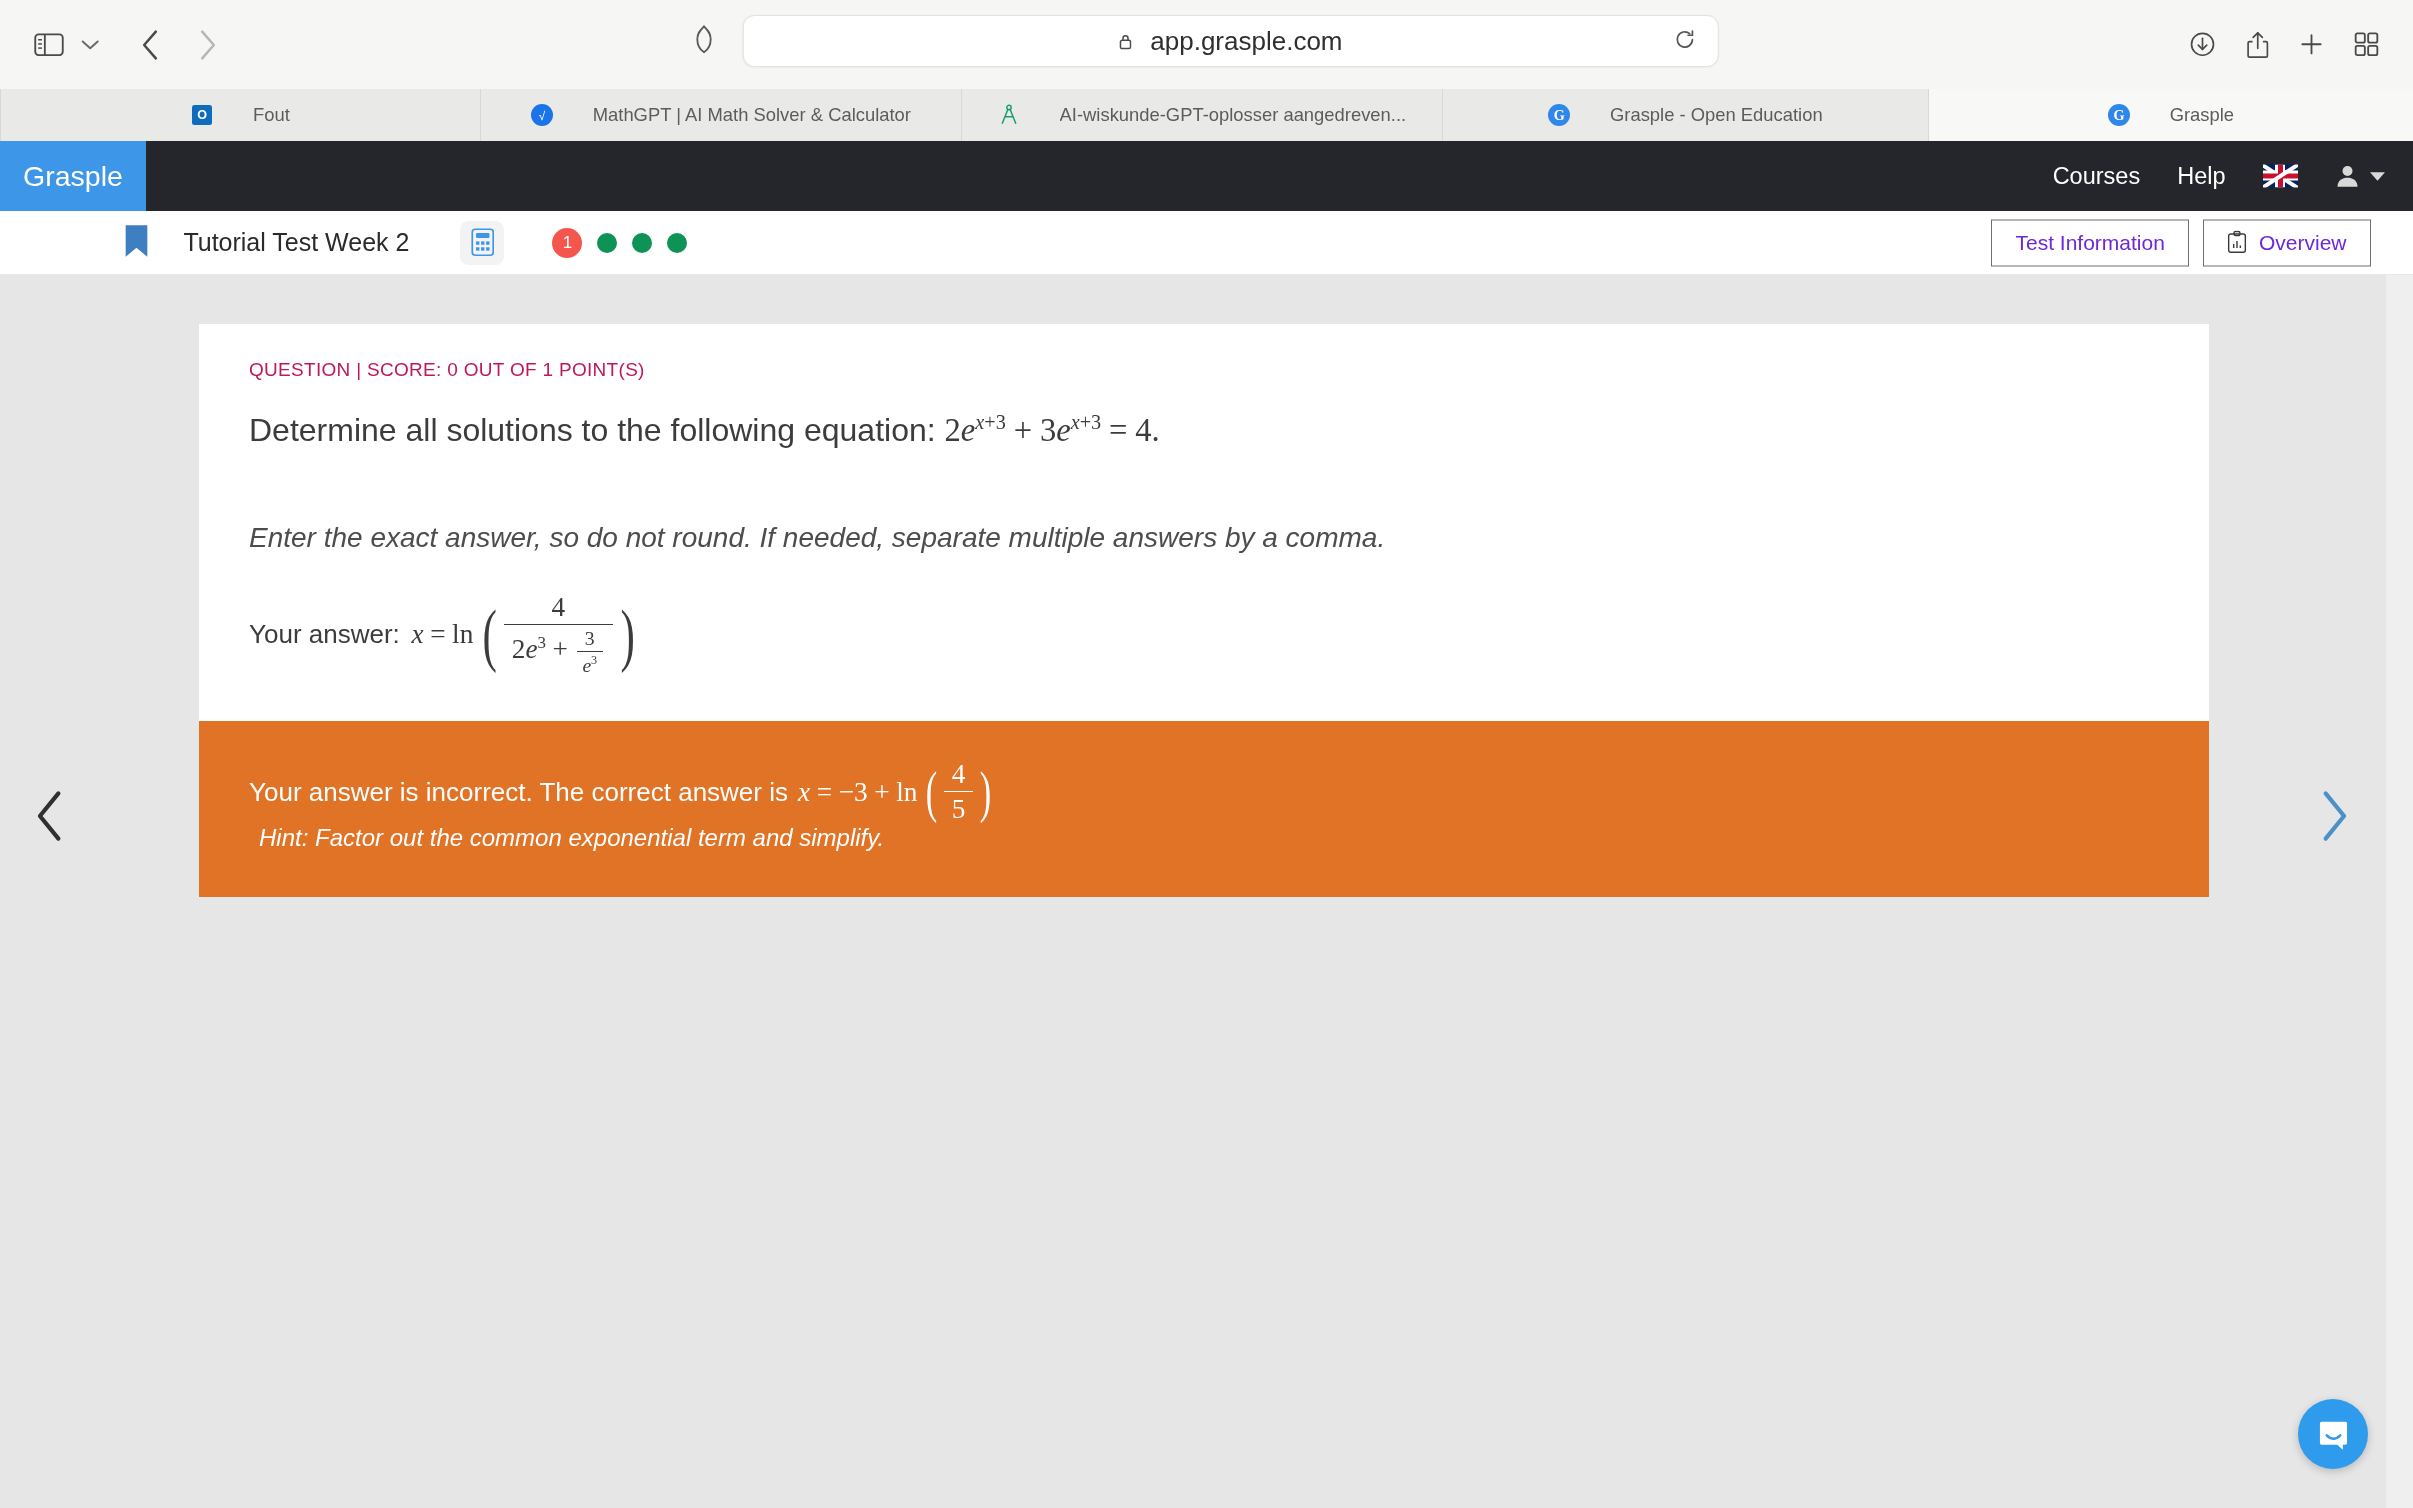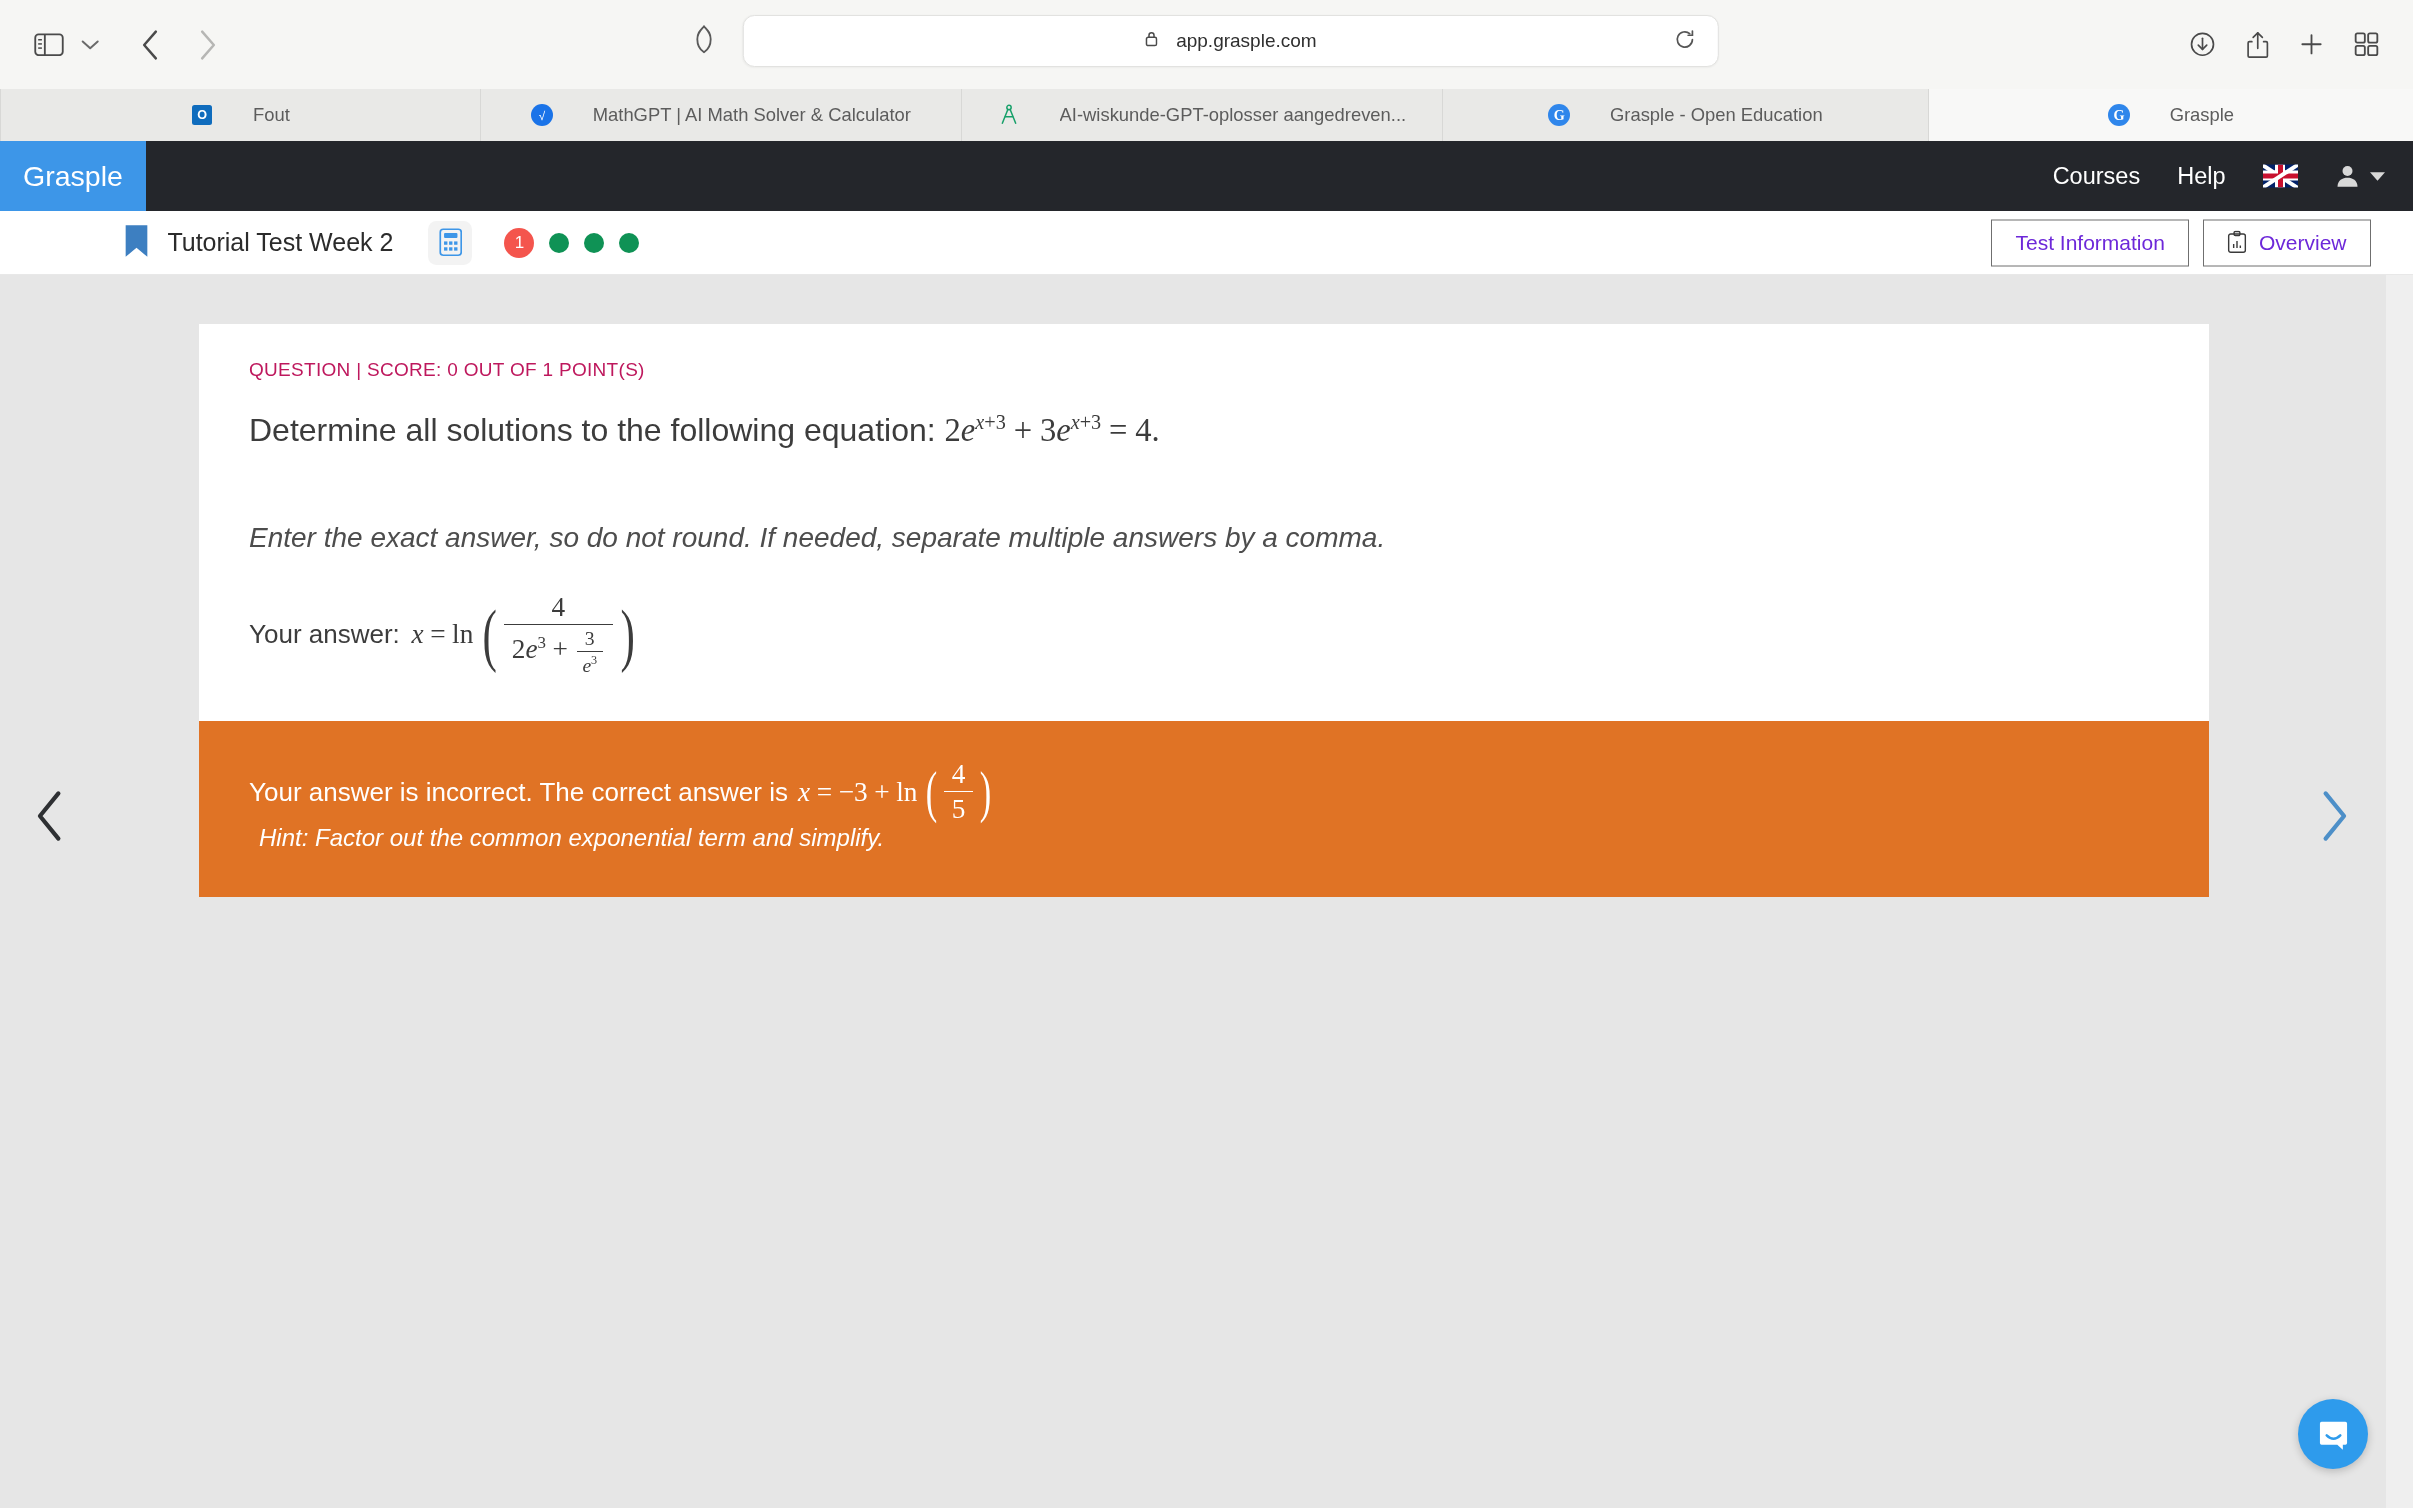--- a/index.html
+++ b/index.html
@@ -39,21 +39,21 @@
   .url-bar {
     width: 976px; height: 52px;
     background: #ffffff;
     border: 0.8px solid #e2e2e0;
     border-radius: 11.7px;
     display: flex; align-items: center; justify-content: center;
     position: relative;
     box-shadow: 0 0.8px 1.7px rgba(0,0,0,0.04);
   }
   .url-text {
-    font-size: 19px; color: #2f2f2f;
+    font-size: 26px; color: #2f2f2f;
     display: flex; align-items: center; gap: 18px;
   }
   .lock-icon { color: #4a4a4a; }
   .reload-icon {
     position: absolute; right: 22px; top: 50%;
     transform: translateY(-50%); color: #555;
   }
   .chrome-right {
     position: absolute; right: 34px; top: 50%;
     transform: translateY(-50%);
@@ -146,21 +146,21 @@
 
   
   .test-toolbar {
     width: 100%; height: 64px;
     background: #ffffff;
     border-bottom: 0.8px solid #e8e8e8;
     display: flex; align-items: center;
     position: relative;
   }
   .toolbar-left {
-    display: flex; align-items: center; padding-left: 124px; gap: 0;
+    display: flex; align-items: center; padding-left: 124px; gap: 16px;
   }
   .bookmark-icon { margin-right: 18.4px; }
   .test-title { font-size: 25px; color: #2b2b2b; }
   .calc-btn {
     width: 44px; height: 44px; border-radius: 8.4px;
     background: #f3f3f3; margin-left: 35px;
     display: flex; align-items: center; justify-content: center;
   }
   .progress-dots {
     display: flex; align-items: center; gap: 15px; margin-left: 32px;

